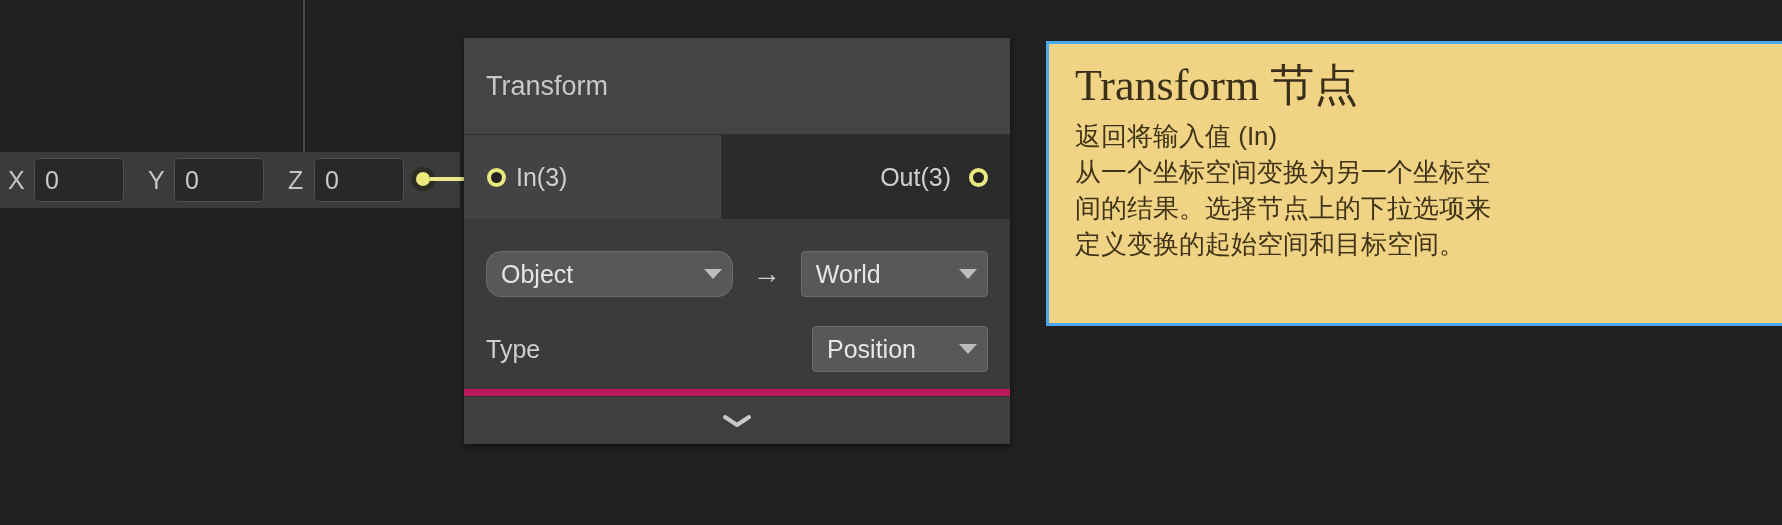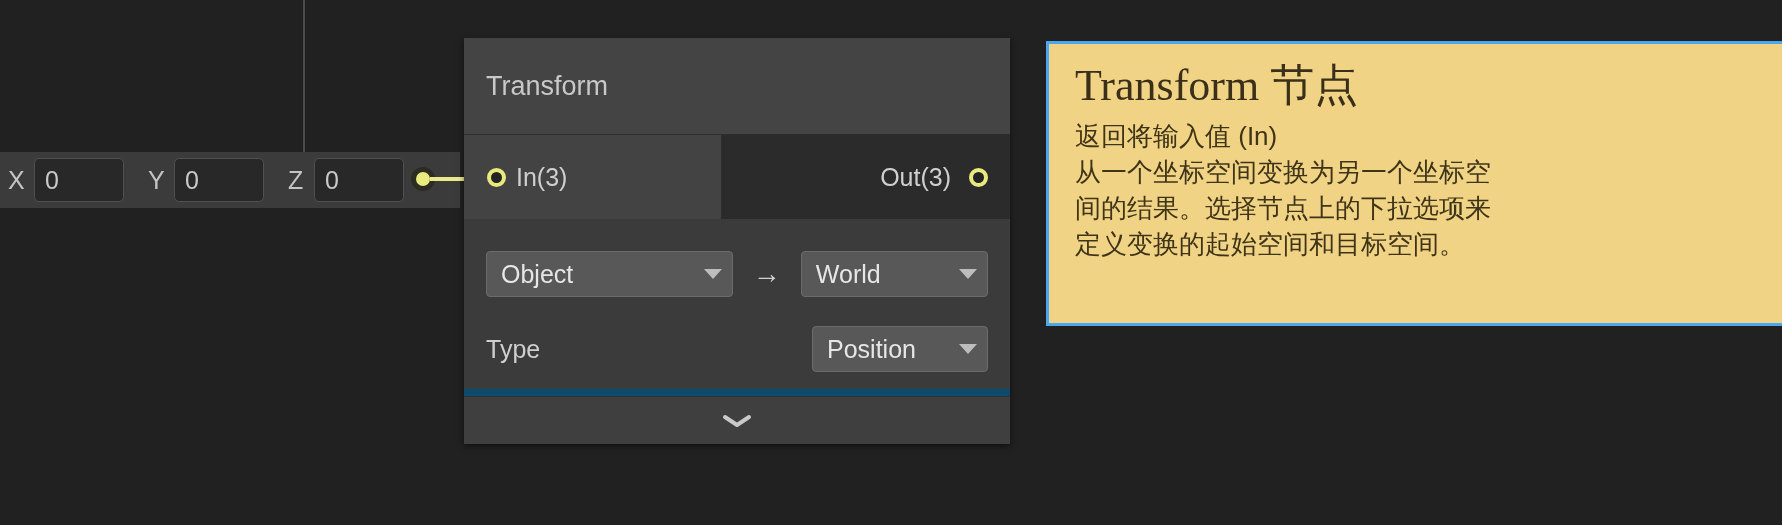--- a/index.html
+++ b/index.html
@@ -93,21 +93,21 @@
     background: #eaea8c;
   }
 
   
   .node {
     position: absolute;
     left: 464px;
     top: 38px;
     width: 546px;
     height: 406px;
-    background: #0c4a6e;
+    background: #be185d;
     box-shadow: 0 2px 6px rgba(0,0,0,.55);
   }
   .node-header {
     height: 97px;
     background: #444444;
     display: flex;
     align-items: center;
     padding-left: 22px;
     border-bottom: 1px solid #2d2d2d;
   }
@@ -172,21 +172,21 @@
     background: #585858;
     border: 1px solid #6b6b6b;
     border-radius: 4px;
     display: flex;
     align-items: center;
     justify-content: space-between;
     padding: 0 10px 0 14px;
     color: #e6e6e6;
     font-size: 25px;
   }
-  .dd-from { width: 248px; }
+  .dd-from { width: 248px; border-radius: 15px; }
   .dd-to   { width: 188px; }
   .dd-type { width: 176px; }
 
   .caret {
     width: 0; height: 0;
     border-left: 9px solid transparent;
     border-right: 9px solid transparent;
     border-top: 10px solid #bdbdbd;
     margin-left: 10px;
   }

